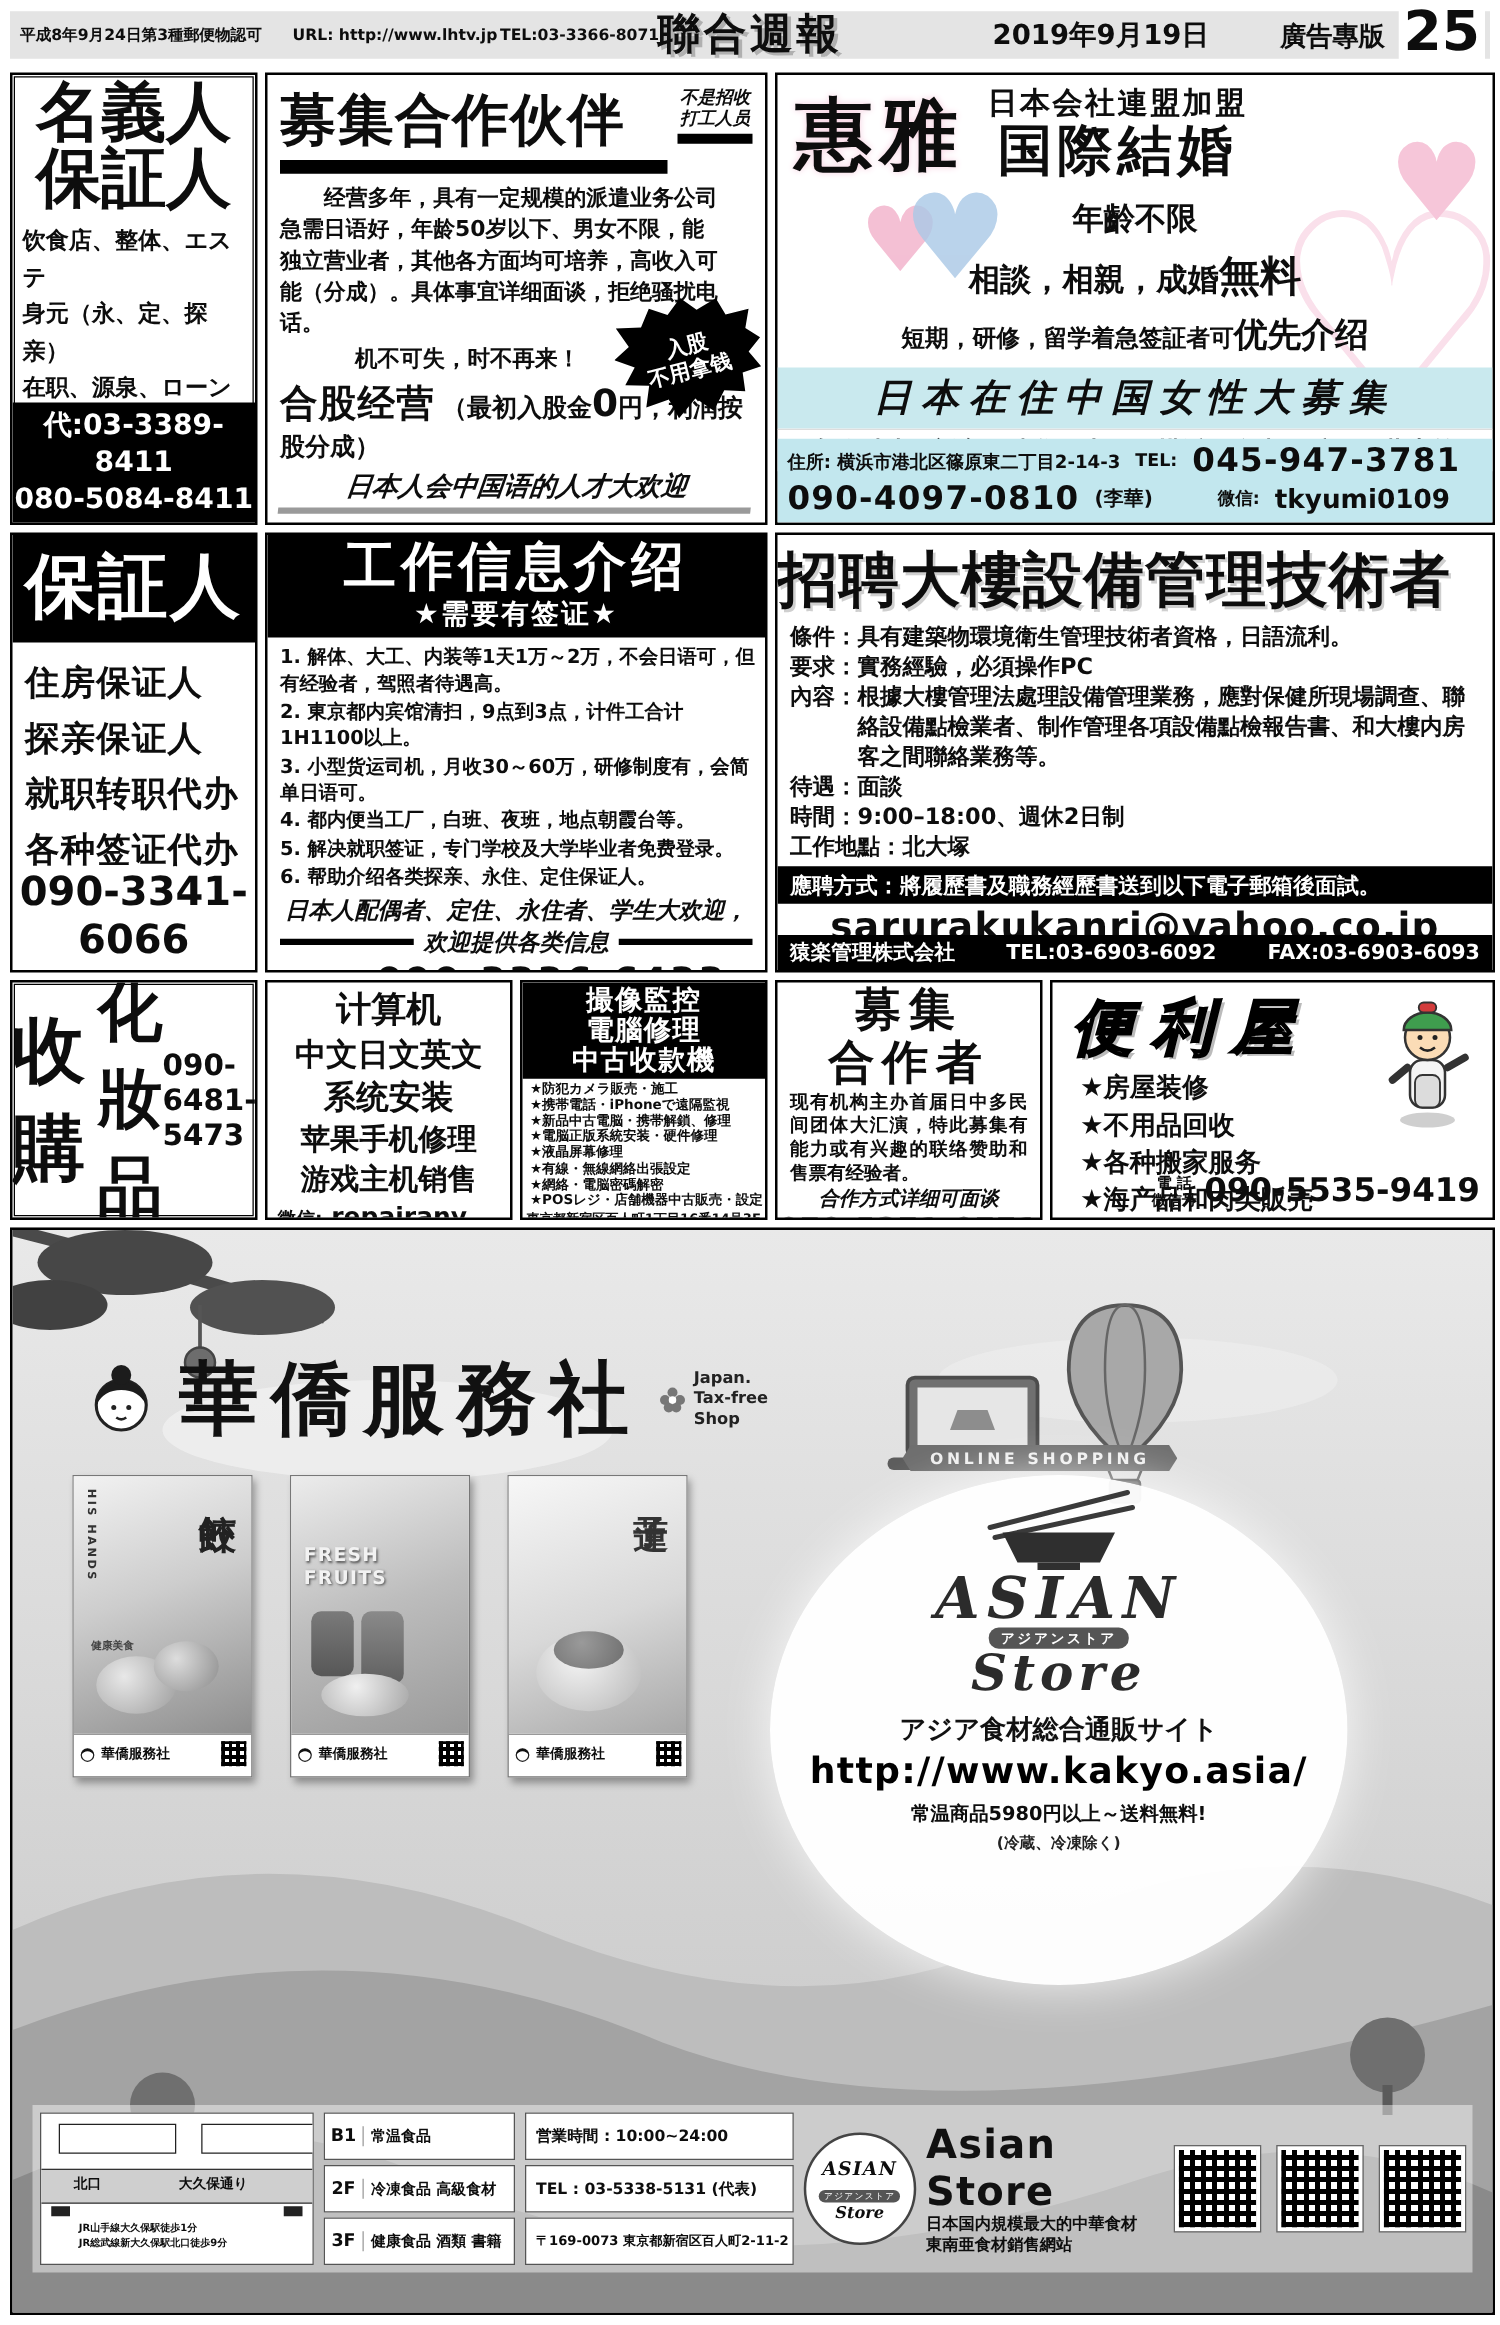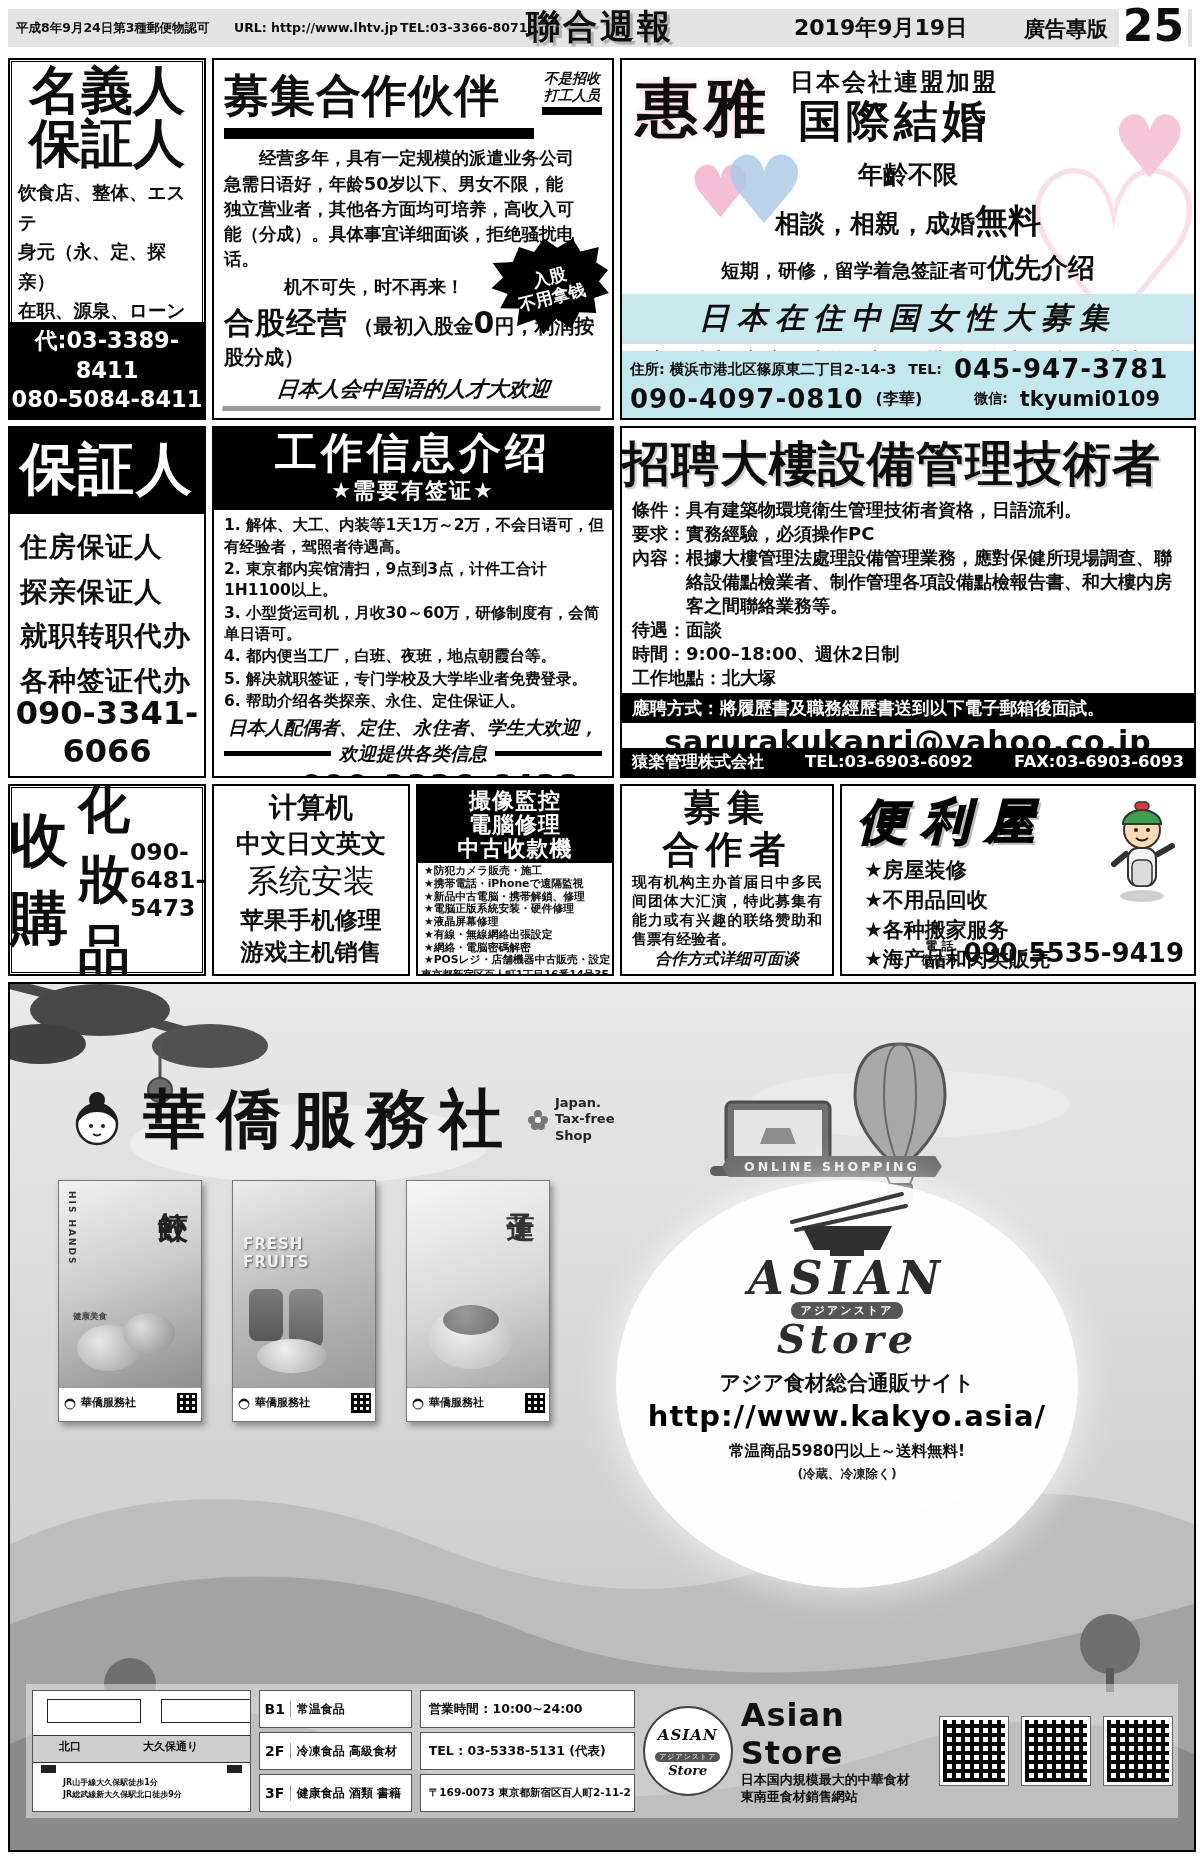--- a/index.html
+++ b/index.html
@@ -110,21 +110,21 @@
   
   .ad-cosmetics{left:8px;top:784px;width:198px;height:192px;box-shadow:inset 0 0 0 1px #fff, inset 0 0 0 2px #000;
                 display:flex;justify-content:space-evenly;align-items:center;}
   .c-t1{font-size:58px;font-weight:900;letter-spacing:10px;}
   .c-t2{font-size:52px;font-weight:900;}
   .c-ph{font-size:23.5px;font-weight:900;}
   
   .ad-computer{left:212px;top:784px;width:198px;height:192px;text-align:center;}
   .pc-l0{font-size:28px;font-weight:900;margin-top:3px;}
   .pc-l1{font-size:25px;font-weight:900;}
-  .pc-l2{font-size:32px;font-weight:400;}
+  .pc-l2{font-size:26px;font-weight:700;}
   .pc-l3{font-size:23.5px;font-weight:900;}
   .pc-l4{font-size:23.5px;font-weight:900;}
   .pc-wc{font-size:20px;font-weight:800;text-align:left;margin-left:8px;margin-top:2px;}
   .pc-wc .l{font-size:15px;}
   
   .ad-surveillance{left:416px;top:784px;width:198px;height:192px;}
   .s-title{background:#000;color:#fff;text-align:center;font-size:22px;font-weight:900;
            line-height:1.08;padding:3px 0;letter-spacing:1px;}
   .s-items{font-size:10.8px;font-weight:700;line-height:1.18;margin:2px 0 0 6px;}
   .s-addr{font-size:10.5px;font-weight:800;text-align:center;margin-top:1px;}

